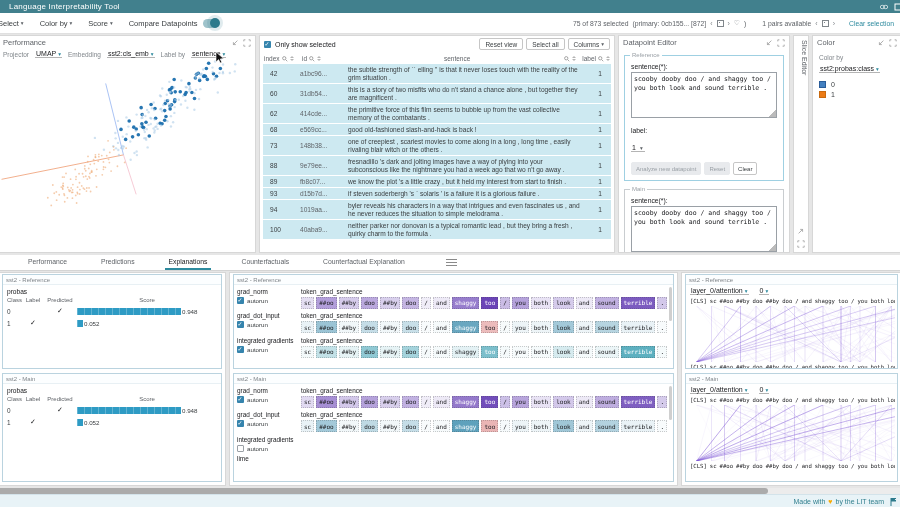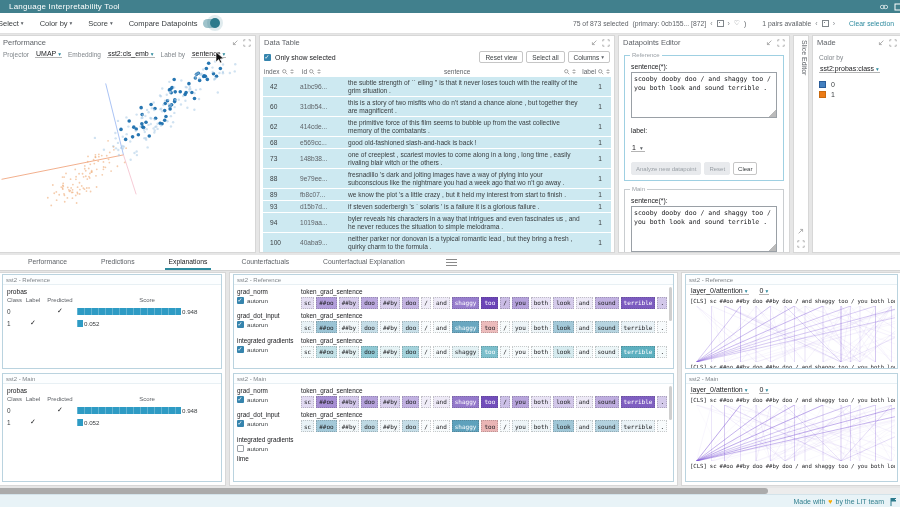--- a/index.html
+++ b/index.html
@@ -501,31 +501,20 @@
       <circle cx="52.25131389603949" cy="146.37763150360436" r="0.9" fill="#eda268" fill-opacity="0.55"></circle>
       <circle cx="125.6770744821988" cy="103.44234116852282" r="0.9" fill="#eda268" fill-opacity="0.55"></circle>
       <circle cx="106.39911831567996" cy="108.34658286143095" r="0.9" fill="#eda268" fill-opacity="0.55"></circle>
       <circle cx="110.35919186390937" cy="103.55677818791939" r="0.9" fill="#eda268" fill-opacity="0.55"></circle>
       <circle cx="73.70860677880233" cy="133.30659233739598" r="0.9" fill="#eda268" fill-opacity="0.55"></circle>
       <circle cx="57.64024315283634" cy="141.17389079432934" r="0.9" fill="#eda268" fill-opacity="0.55"></circle>
     </svg>
 </div>
 
 <div class="panel" id="p-table">
-  <div class="phead">
-    <span class="pt">Data Table</span>
-    <span class="pic">
-      <svg class="icon8" viewBox="0 0 10 10">
-          <path d="M8 2L3 7M3 4v3h3" stroke="#9a9a9a" fill="none" stroke-width="1"></path>
-        </svg>
-      <svg class="icon8" viewBox="0 0 10 10">
-          <path d="M1 3V1h2M7 1h2v2M9 7v2H7M3 9H1V7" stroke="#9a9a9a" fill="none" stroke-width="1"></path>
-        </svg>
-    </span>
-  </div>
   <div class="dt-ctrl">
     <span class="cb on"></span>
     <span>Only show selected</span>
     <span class="btns">
       <span class="btn">Reset view</span>
       <span class="btn">Select all</span>
       <span class="btn">
           <span>Columns</span>
           <span class="car">▾</span>
         </span>
@@ -638,21 +627,21 @@
         <div class="c-index">100</div>
         <div class="c-id">40aba9...</div>
         <div class="c-sent">neither parker nor donovan is a typical romantic lead , but they bring a fresh , quirky charm to the formula .</div>
         <div class="c-label">1</div>
       </div>
     </div>
 </div>
 
 <div class="panel" id="p-edit">
   <div class="phead">
-    <span class="pt">Datapoints Editor</span>
+    <span class="pt">Datapoint Editor</span>
     <span class="pic">
       <svg class="icon8" viewBox="0 0 10 10">
           <path d="M8 2L3 7M3 4v3h3" stroke="#9a9a9a" fill="none" stroke-width="1"></path>
         </svg>
       <svg class="icon8" viewBox="0 0 10 10">
           <path d="M1 3V1h2M7 1h2v2M9 7v2H7M3 9H1V7" stroke="#9a9a9a" fill="none" stroke-width="1"></path>
         </svg>
     </span>
   </div>
   <div id="dp-sections">
@@ -675,21 +664,21 @@
         <path d="M2 8L7 3M4 3h3v3" stroke="#9a9a9a" fill="none" stroke-width="1"></path>
       </svg>
     <svg class="icon8" viewBox="0 0 10 10">
         <path d="M1 3V1h2M7 1h2v2M9 7v2H7M3 9H1V7" stroke="#9a9a9a" fill="none" stroke-width="1"></path>
       </svg>
   </span>
 </div>
 
 <div class="panel" id="p-color">
   <div class="phead">
-    <span class="pt">Made</span>
+    <span class="pt">Color</span>
     <span class="pic">
       <svg class="icon8" viewBox="0 0 10 10">
           <path d="M8 2L3 7M3 4v3h3" stroke="#9a9a9a" fill="none" stroke-width="1"></path>
         </svg>
       <svg class="icon8" viewBox="0 0 10 10">
           <path d="M1 3V1h2M7 1h2v2M9 7v2H7M3 9H1V7" stroke="#9a9a9a" fill="none" stroke-width="1"></path>
         </svg>
     </span>
   </div>
   <div class="color-body">

